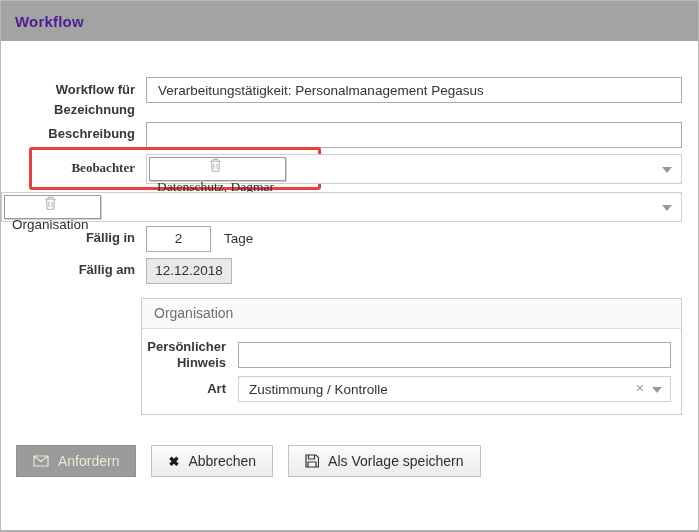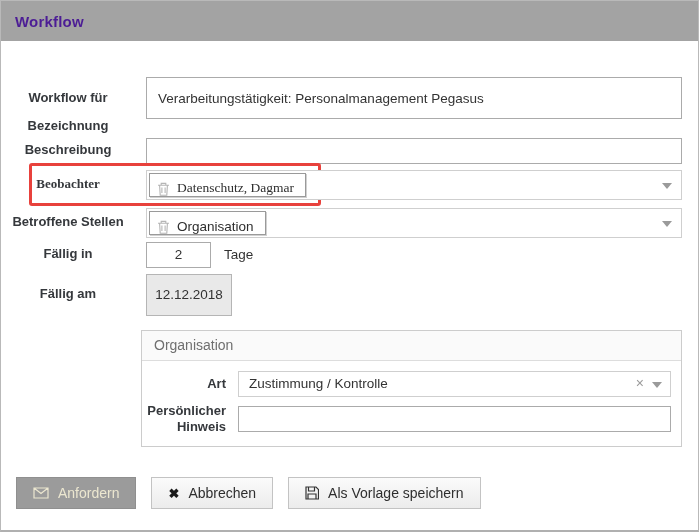--- a/index.html
+++ b/index.html
@@ -6,41 +6,41 @@
   *{box-sizing:border-box;}
   .dialog{
     width:699px;height:532px;position:relative;background:#fff;
     border:1px solid #b9b9b9;border-bottom:2px solid #b0b0b0;
     font-family:"Liberation Sans",sans-serif;color:#333;overflow:hidden;
   }
   .header{height:40px;background:#a3a3a3;display:flex;align-items:center;padding-left:14px;}
   .header-title{color:#4c1d95;font-size:15px;font-weight:600;letter-spacing:.2px;}
   .content{padding-top:36px;}
   .row{display:flex;align-items:center;margin-right:16px;}
-  .lbl{width:145px;flex-shrink:0;text-align:center;padding-right:11px;
+  .lbl{width:145px;flex-shrink:0;text-align:right;padding-right:11px;
        font-weight:bold;font-size:13px;color:#35383c;line-height:1.15;}
   .field{flex:1;min-width:0;}
-  .txtbox{height:42px;border:1px solid #ababab;background:#fff;display:flex;align-items:center;
+  .txtbox{height:26px;border:1px solid #ababab;background:#fff;display:flex;align-items:center;
           padding:0 11px;font-size:13.5px;color:#333;width:100%;}
   .txtbox.readonly{background:#e9e9e9;border-color:#b5b5b5;justify-content:center;padding:0 4px;}
   input.txt{height:26px;border:1px solid #ababab;background:#fff;padding:0 10px;
             font-size:13.5px;color:#333;width:100%;font-family:"Liberation Sans",sans-serif;outline:none;}
   input.num{width:65px;text-align:center;}
   .bold-val{font-weight:bold;color:#222;}
   .misspelled{text-decoration:underline wavy #e03c31;text-decoration-thickness:1px;text-underline-offset:2px;}
   .w2{margin-left:4px;}
 
   
   .selectbox{position:relative;height:30px;border:1px solid #cfcfcf;background:#fff;
              display:flex;align-items:center;padding:0 26px 0 2px;width:100%;}
   .caret{position:absolute;right:9px;top:12px;width:0;height:0;
          border-left:5px solid transparent;border-right:5px solid transparent;border-top:6px solid #9a9a9a;}
-  .chip{display:inline-flex;align-items:flex-end;gap:7px;height:24px;background:#fff;
+  .chip{display:inline-flex;align-items:center;gap:7px;height:24px;background:#fff;
         border:1px solid #9a9a9a;box-shadow:1px 1px 0 rgba(0,0,0,.18);padding:0 11px 0 7px;
-        font-size:13.5px;color:#2e2e2e;cursor:pointer;}
+        font-size:13.5px;color:#2e2e2e;cursor:pointer;flex-direction:column;}
   .trash{display:inline-flex;}
 
   
   .row-toggle{position:relative;height:46px;margin-top:4px;margin-bottom:2px;}
   .toggle-label{position:absolute;left:0;top:7px;width:113px;text-align:right;
                 font-weight:bold;font-size:13px;color:#35383c;line-height:1.25;}
   .toggle{position:absolute;left:117px;top:12px;width:40px;height:22px;cursor:pointer;}
   .toggle-track{position:absolute;left:0;top:4px;width:33px;height:14px;border-radius:7px;background:#9c9c9c;}
   .toggle-knob{position:absolute;right:0;top:0;width:22px;height:22px;border-radius:50%;background:#9c9c9c;}
 
@@ -116,21 +116,20 @@
                 </svg>
             </span>
             <span>Datenschutz, Dagmar</span>
           </span>
           <span class="caret"></span>
         </div>
       </div>
     </div>
 
     <div class="row" style="margin-top:8px">
-      <span class="lbl">Betroffene Stellen</span>
       <div class="field">
         <div class="selectbox">
           <span class="chip">
             <span class="trash icon">
               <svg width="13" height="14" viewBox="0 0 13 14">
                   <path d="M1 3.2h11 M4.2 3V1.4h4.6V3 M2.6 3.4l.6 9.8h6.6l.6-9.8 M4.9 5.4v5.6 M8.1 5.4v5.6" stroke="#b5b5b5" stroke-width="1.1" fill="none"></path>
                 </svg>
             </span>
             <span>Organisation</span>
           </span>
@@ -153,36 +152,36 @@
         <div class="txtbox readonly" style="width:86px">12.12.2018</div>
       </div>
     </div>
 
     <div class="panel">
       <div class="panel-header">
         <span>Organisation</span>
       </div>
       <div class="panel-body">
         <div class="p-row">
+          <span class="p-lbl">
+            <span style="display:block">Persönlicher</span>
+            <span style="display:block">Hinweis</span>
+          </span>
+          <div class="field">
+            <input class="txt" value="" style="">
+          </div>
+        </div>
+        <div class="p-row">
           <span class="p-lbl">Art</span>
           <div class="field">
             <div class="art-select">
               <span>Zustimmung / Kontrolle</span>
               <span class="clear-x">×</span>
               <span class="caret art-caret"></span>
             </div>
-          </div>
-        </div>
-        <div class="p-row">
-          <span class="p-lbl">
-            <span style="display:block">Persönlicher</span>
-            <span style="display:block">Hinweis</span>
-          </span>
-          <div class="field">
-            <input class="txt" value="" style="">
           </div>
         </div>
       </div>
     </div>
 
     <div class="btnbar">
       <button class="btn btn-primary">
         <span class="icon">
           <svg width="16" height="12" viewBox="0 0 16 12">
               <path d="M1 1h14v10H1z M1 1l7 5.5L15 1" stroke="#ece7d0" stroke-width="1.2" fill="none"></path>

